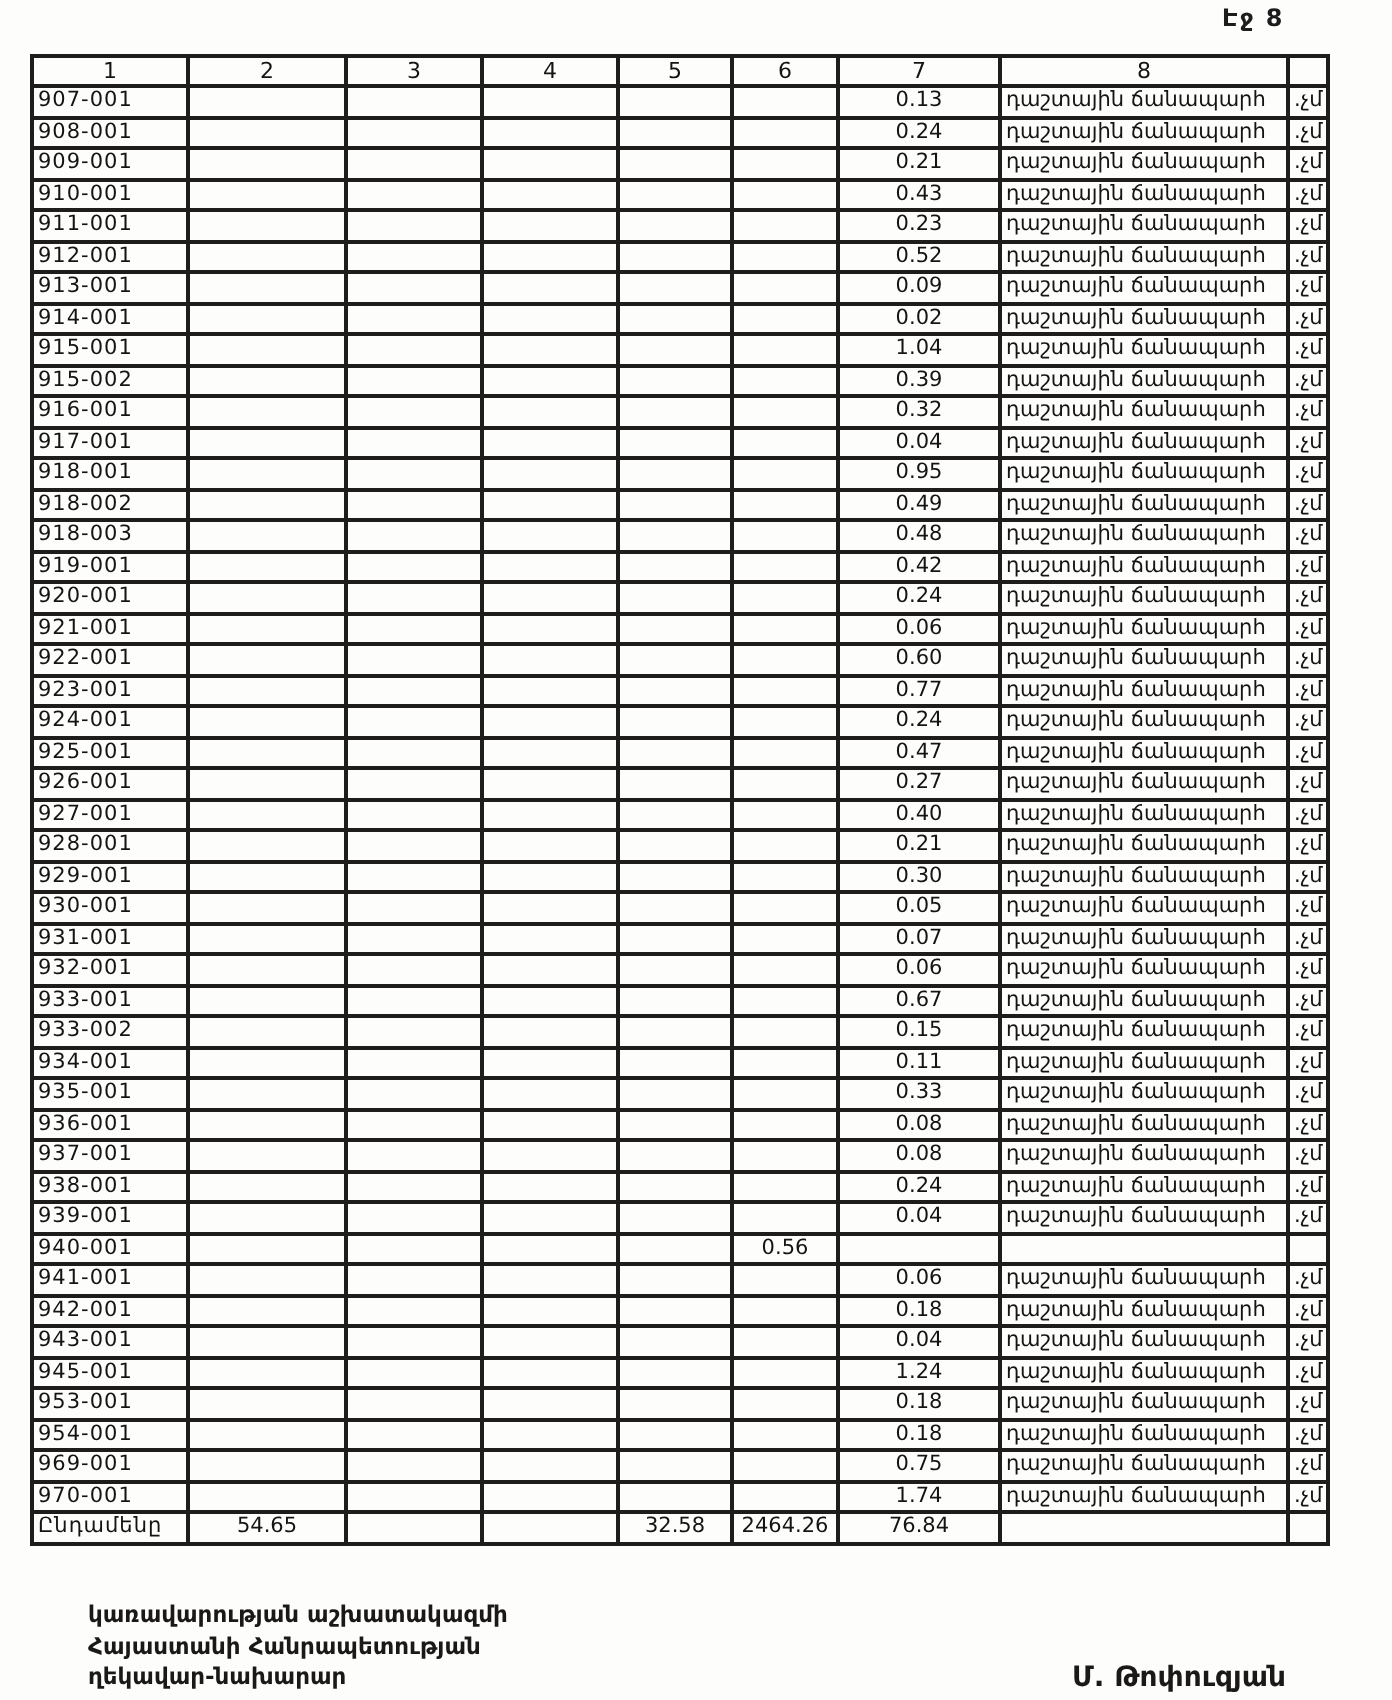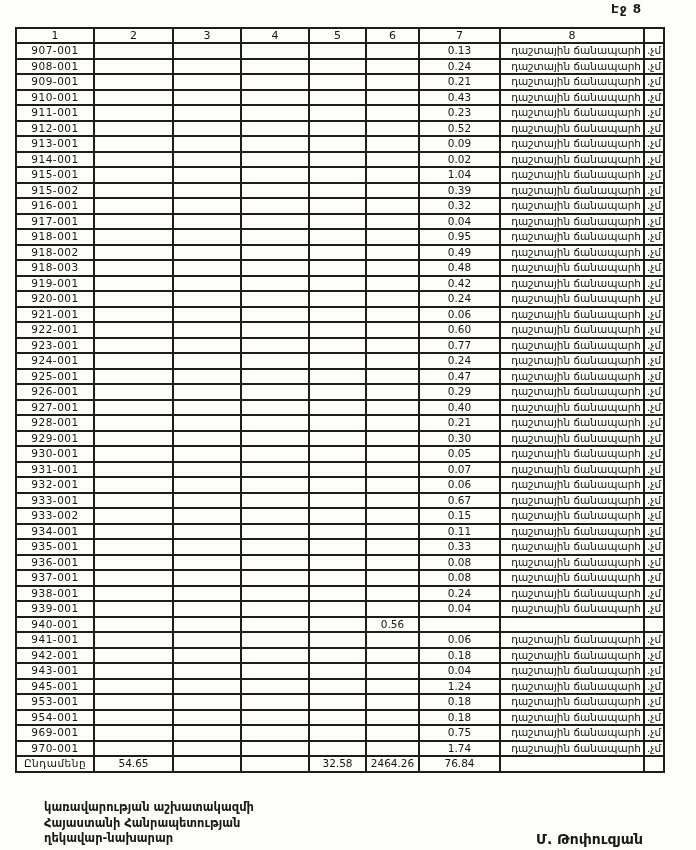--- a/index.html
+++ b/index.html
@@ -20,23 +20,23 @@
     border:2px solid #1f1d1b;
     padding:0 2px;margin:0;
     height:13.5px;box-sizing:content-box;
     font-size:10.5px;line-height:1.05;
     white-space:nowrap;overflow:hidden;
     color:#161412;
   }
   table.grid th{
     height:13px;font-weight:normal;font-size:11px;text-align:center;
   }
-  td.c1{text-align:center;letter-spacing:0.5px;}
+  td.c1{text-align:left;letter-spacing:0.5px;}
   td.c2,td.c3,td.c4,td.c5,td.c6,td.c7{text-align:center;}
-  td.c8{text-align:right;font-size:11px;letter-spacing:0px;padding-left:3px;}
+  td.c8{text-align:left;font-size:11px;letter-spacing:0px;padding-left:3px;}
   td.edge, th.edge{
     border:none;background:transparent;
     font-size:9.5px;color:#2a2a2a;padding:0 0 0 2px;text-align:center;
   }
   .footer{
     position:absolute;left:44px;top:800px;
     font-size:11.5px;font-weight:bold;line-height:15.5px;color:#1b1917;
   }
   .signatory{
     position:absolute;left:536px;top:831px;
@@ -318,21 +318,21 @@
           <td class="c8">դաշտային ճանապարհ</td>
           <td class="edge">.չմ</td>
         </tr>
         <tr>
           <td class="c1">926-001</td>
           <td class="c2"></td>
           <td class="c3"></td>
           <td class="c4"></td>
           <td class="c5"></td>
           <td class="c6"></td>
-          <td class="c7">0.29</td>
+          <td class="c7">0.27</td>
           <td class="c8">դաշտային ճանապարհ</td>
           <td class="edge">.չմ</td>
         </tr>
         <tr>
           <td class="c1">927-001</td>
           <td class="c2"></td>
           <td class="c3"></td>
           <td class="c4"></td>
           <td class="c5"></td>
           <td class="c6"></td>

